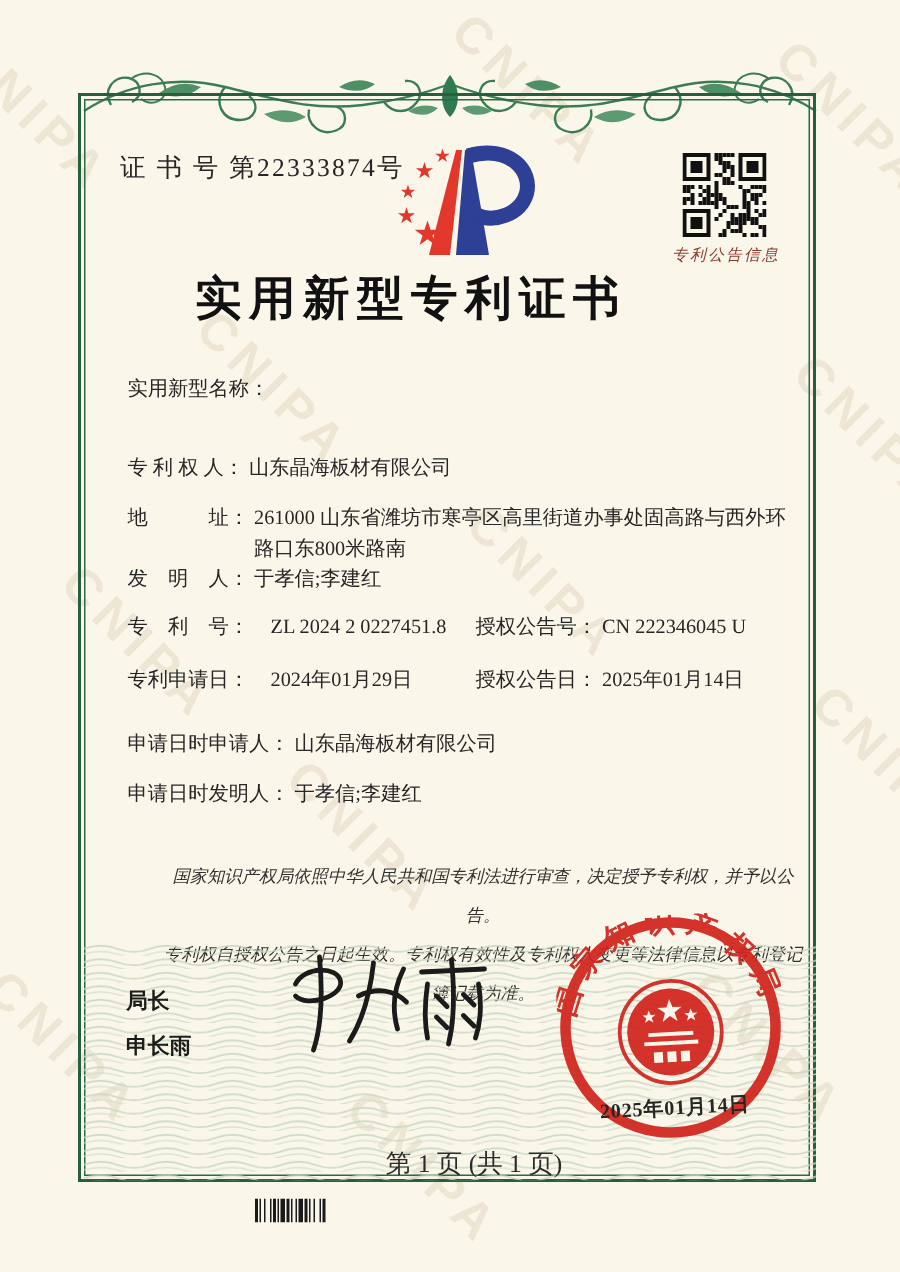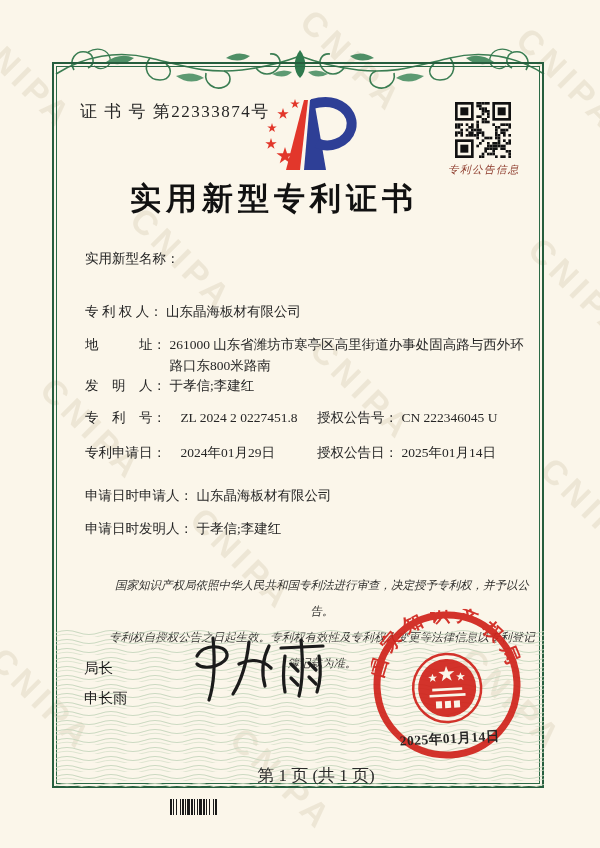--- a/index.html
+++ b/index.html
@@ -58,21 +58,21 @@
   
   .statement{
     position:absolute; left:58px; top:572px; width:436px; text-align:center;
     font-size:11.5px; line-height:26px; color:#30302e; font-style:italic;padding-left:46px;
   }
   
   .band{position:absolute; left:56px; top:628px;}
   .director{
     position:absolute; left:84px; top:653px;
     font-family:"Liberation Sans","DejaVu Sans",sans-serif;
-    font-size:14.5px; font-weight:normal; color:#1c1c1c; line-height:30px;
+    font-size:14.5px; font-weight:bold; color:#1c1c1c; line-height:30px;
   }
   .signature{position:absolute; left:183px; top:630px;}
   .seal{position:absolute; left:372px; top:610px; transform:rotate(-3deg);}
   .footer-page{
     position:absolute; left:16px; top:764px; width:600px; text-align:center;
     font-size:17px; color:#2b2b2b;
   }
   .barcode{position:absolute; left:170px; top:799px;}
 </style>
 </head>

